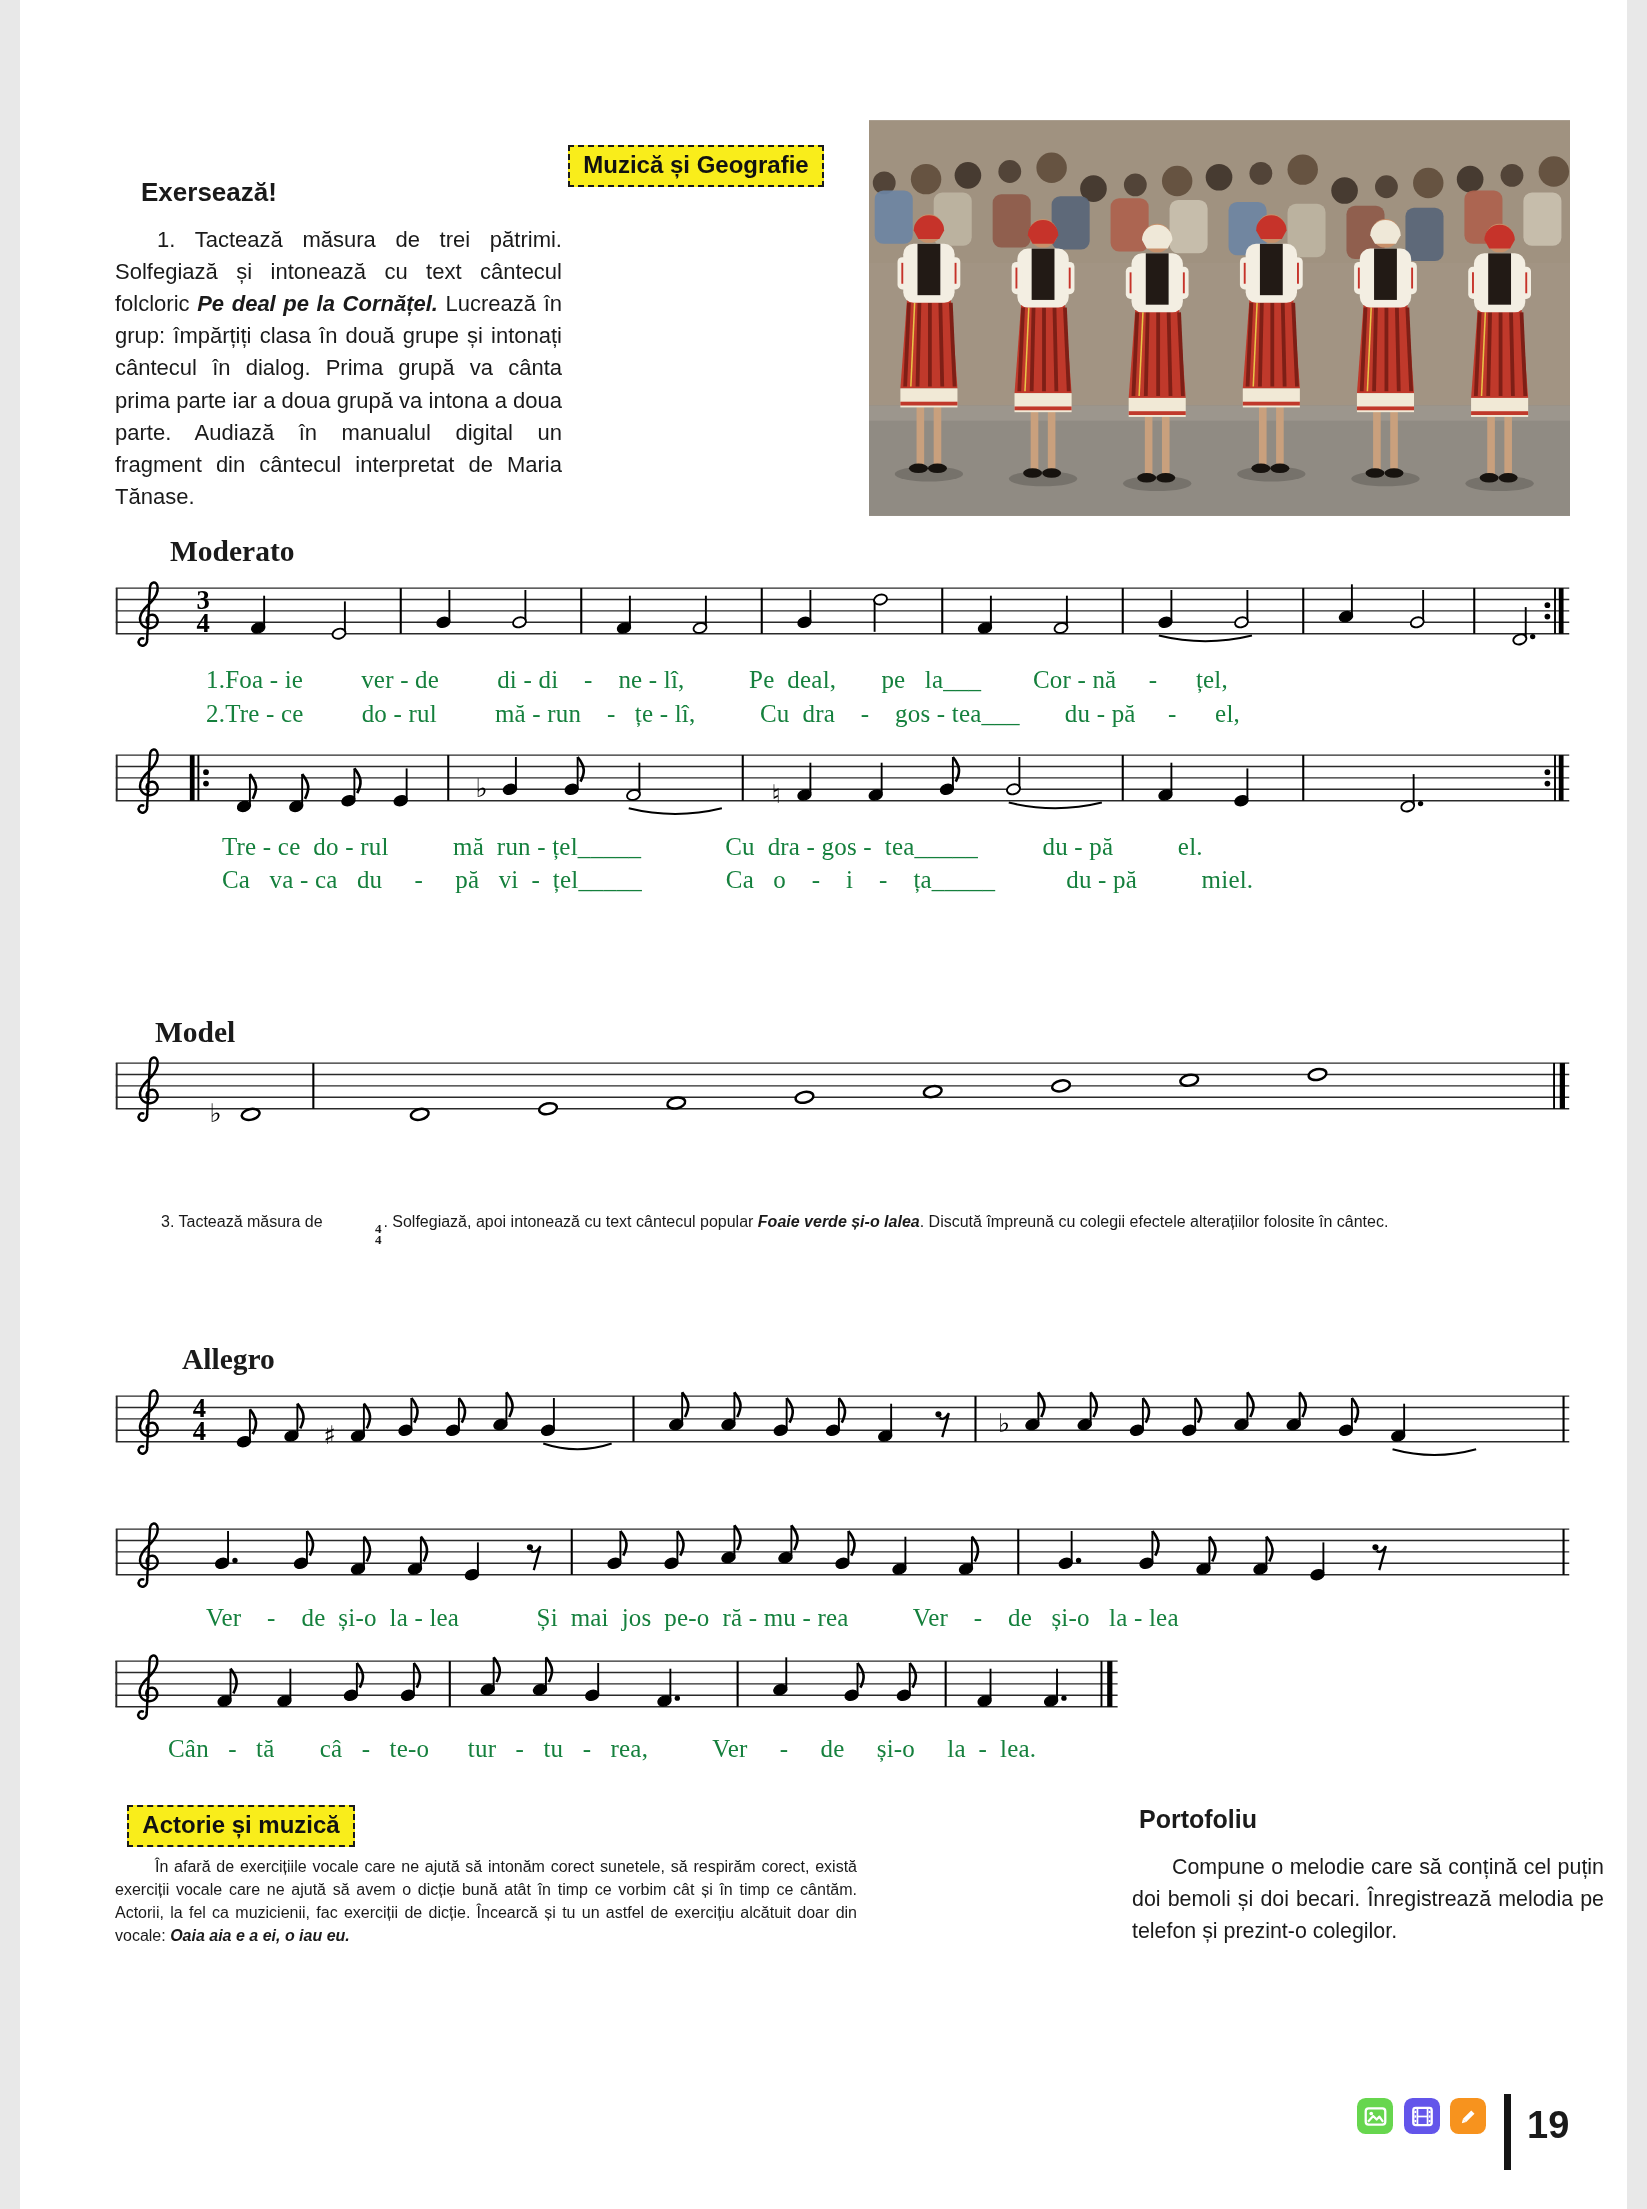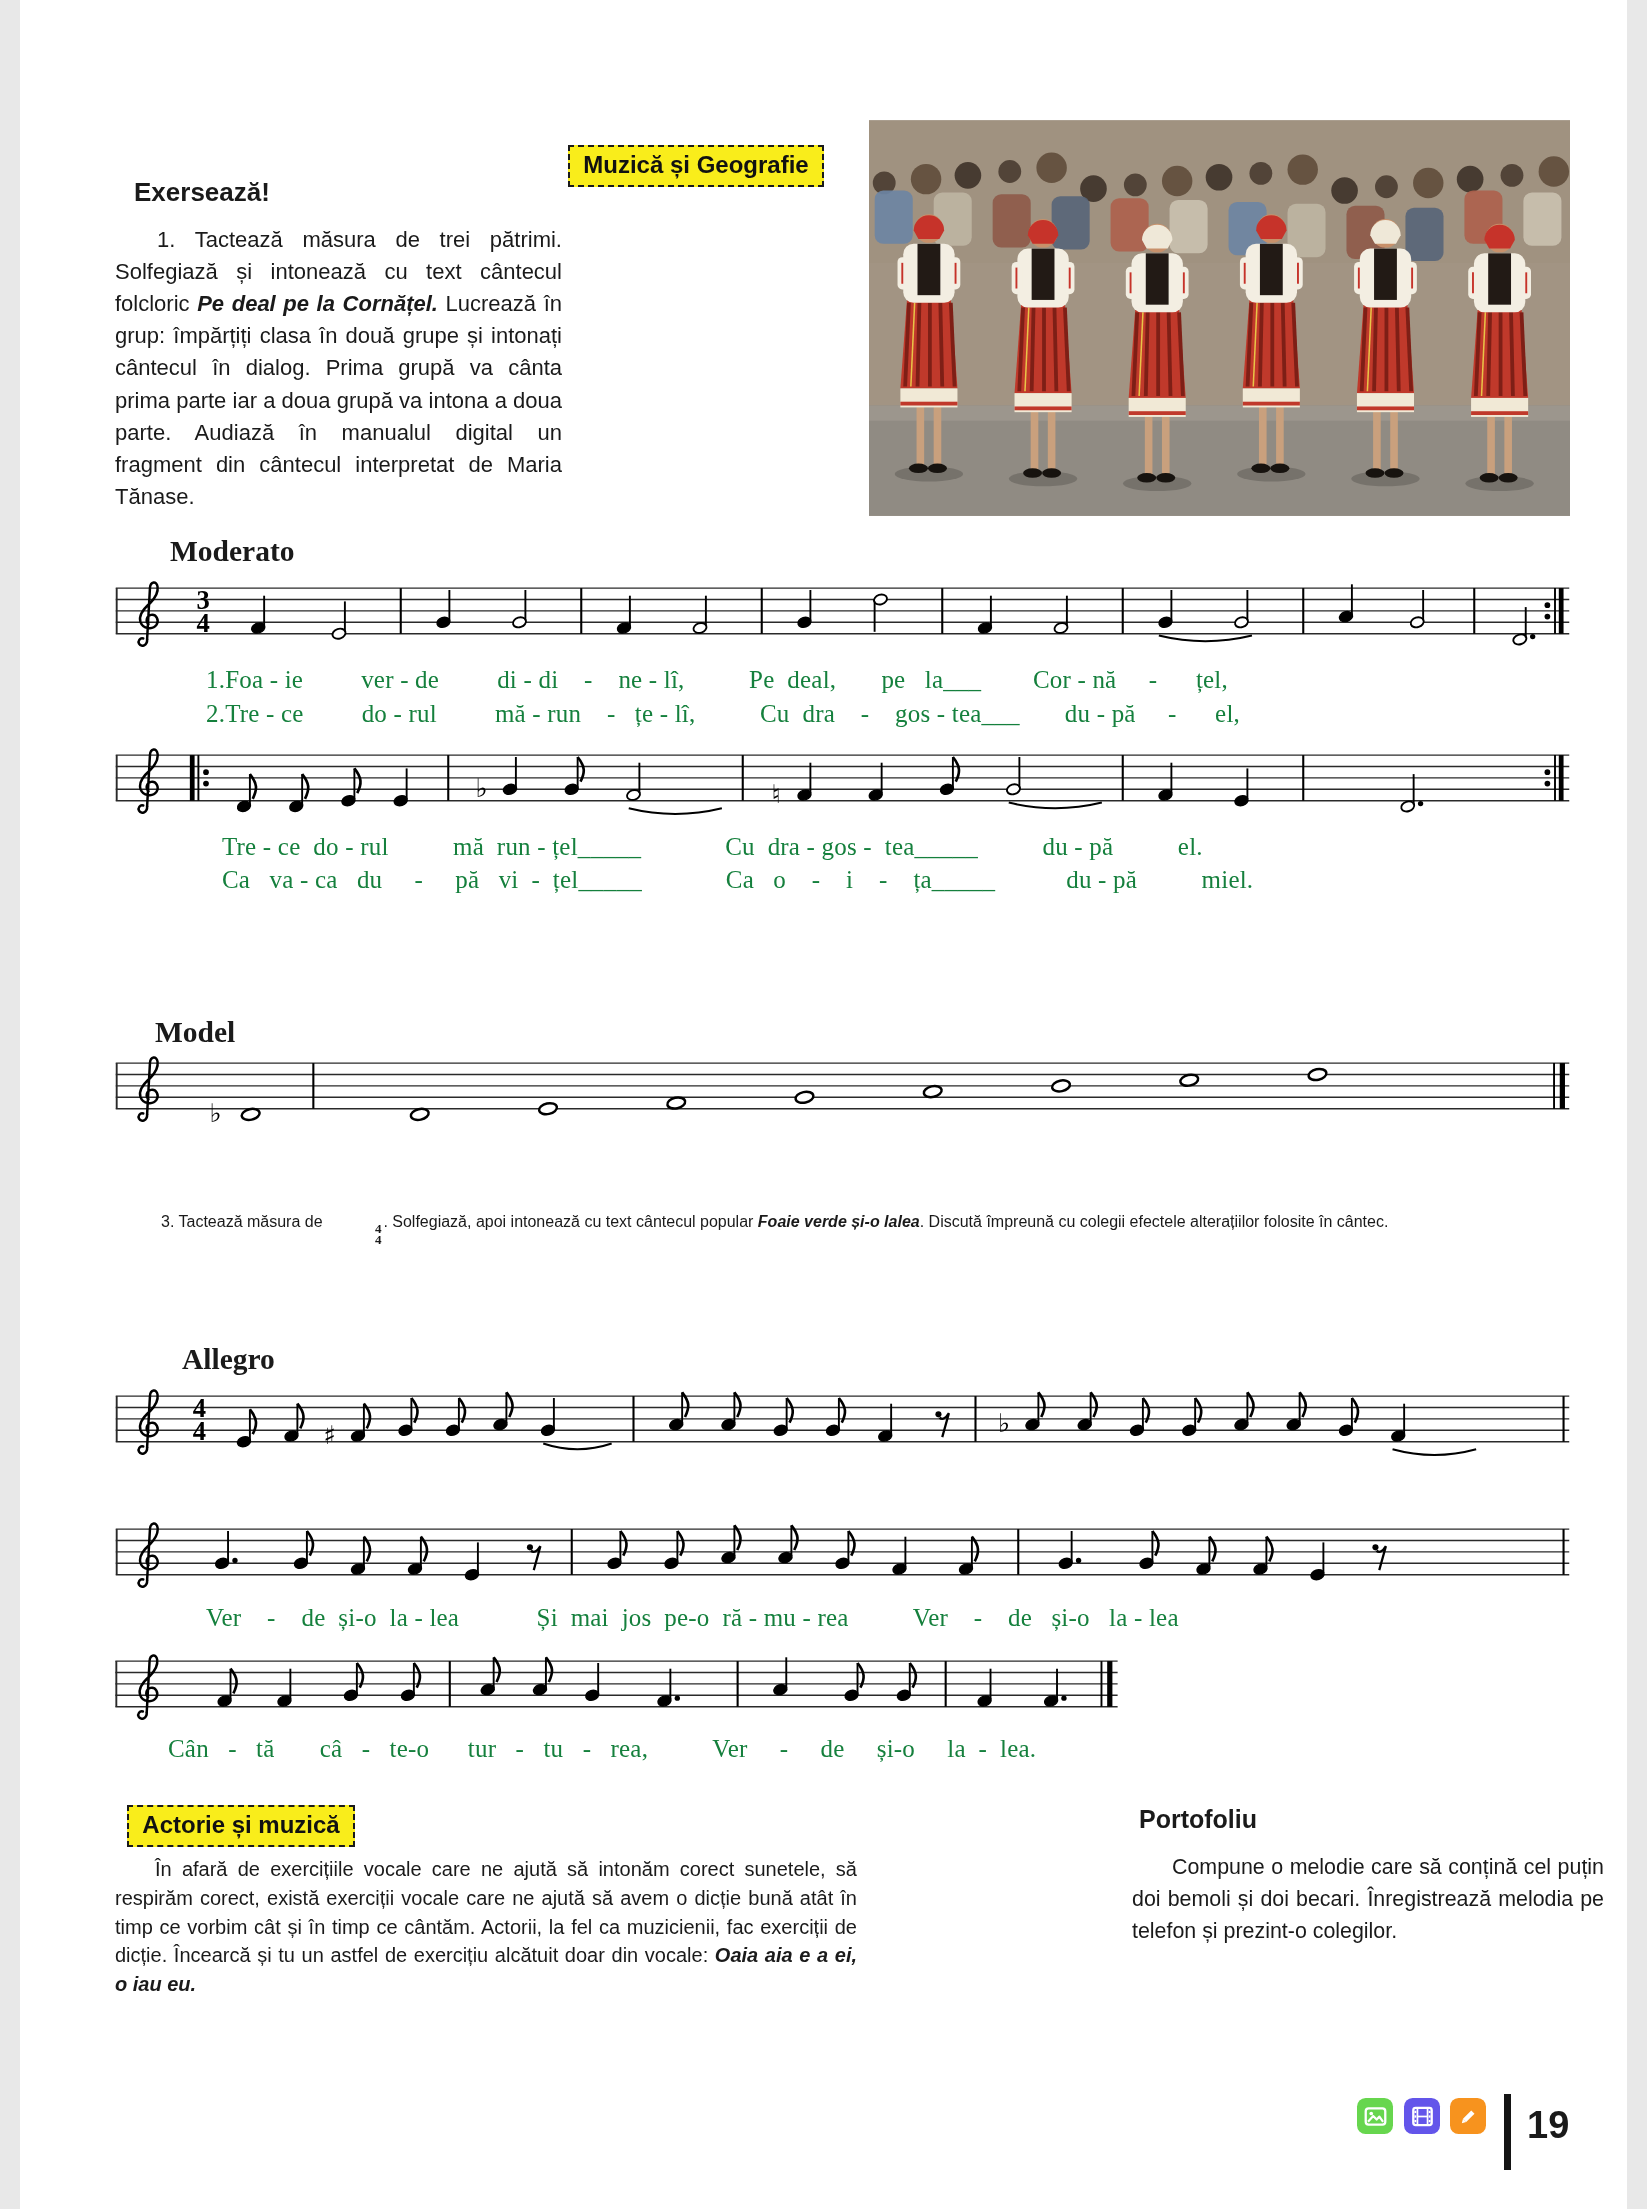--- a/index.html
+++ b/index.html
@@ -6,26 +6,26 @@
   .page{
     position:relative;width:1607px;height:2209px;background:#ffffff;
     font-family:"Liberation Sans",sans-serif;color:#1a1a1a;overflow:hidden;margin:0 auto;
   }
   .badge{
     position:absolute;font-weight:bold;font-size:24px;color:#111;
     border:2.9px dashed #1a1a1a;padding:4.8px 13.3px 6.7px 13.3px;line-height:1.1;
   }
   .badge-top{left:548px;top:145px;}
   .badge-actorie{left:107px;top:1805px;}
-  .exer-title{position:absolute;left:114px;top:177px;font-size:26px;font-weight:bold;margin:0;}
+  .exer-title{position:absolute;left:121px;top:177px;font-size:26px;font-weight:bold;margin:0;}
   .par{position:absolute;text-align:justify;margin:0;}
   .intro{left:95px;top:224px;width:447px;font-size:22px;line-height:1.46;text-indent:42px;}
   .ex2{left:95px;top:932px;width:1459px;font-size:22px;line-height:1.55;text-indent:46px;}
   .ex3{left:95px;top:1208px;width:1459px;font-size:16px;line-height:1.7;text-indent:46px;}
-  .actorie-par{left:95px;top:1855px;width:742px;font-size:20px;line-height:1.44;text-indent:40px;}
+  .actorie-par{left:95px;top:1855px;width:742px;font-size:16px;line-height:1.44;text-indent:40px;}
   .porto-par{left:1080px;top:1851px;width:472px;font-size:21.4px;line-height:1.5;text-indent:40px;margin-left:32px;}
   .porto-title{position:absolute;left:1119px;top:1805px;font-size:25px;font-weight:bold;margin:0;}
   .bi{font-weight:bold;font-style:italic;}
   .frac{
     display:inline-flex;flex-direction:column;align-items:center;
     font-family:"Liberation Serif",serif;font-weight:bold;font-size:0.82em;
     line-height:0.82;vertical-align:-0.45em;padding:0 1.9px;
   }
   .tempo{position:absolute;font-family:"Liberation Serif",serif;font-weight:bold;font-size:29.5px;}
   .t-moderato{left:150px;top:535px;}

